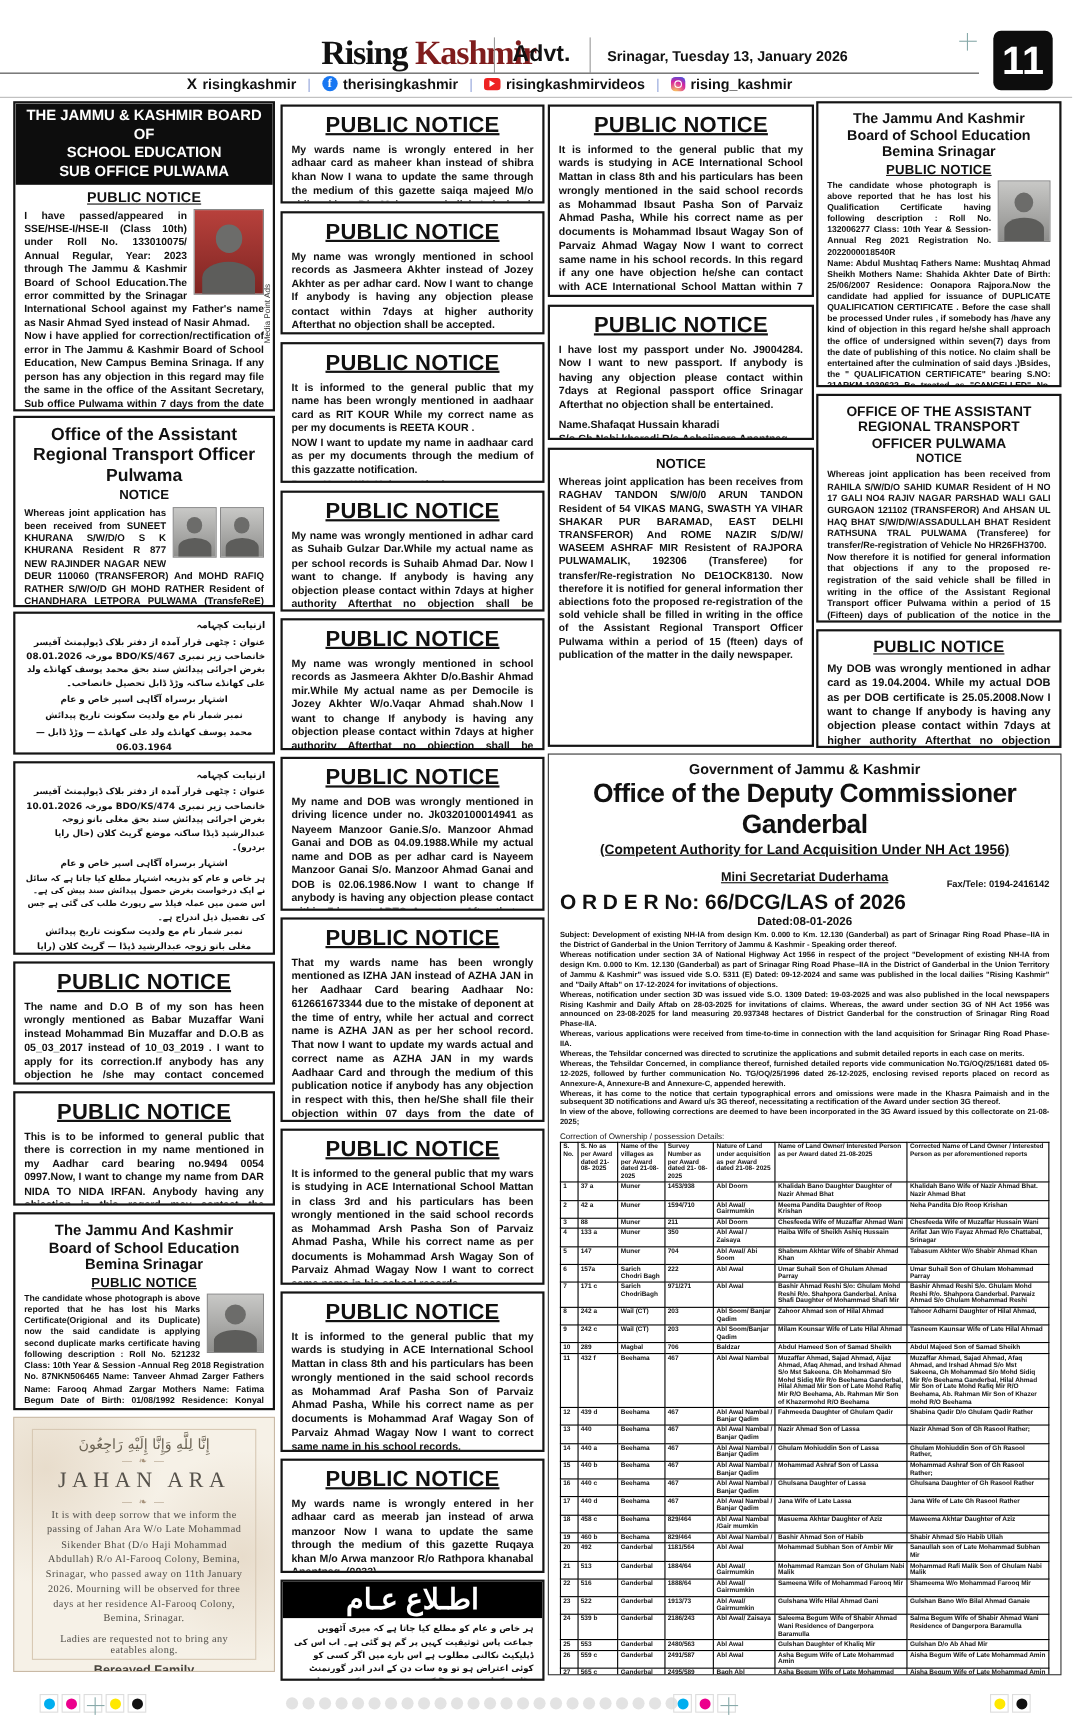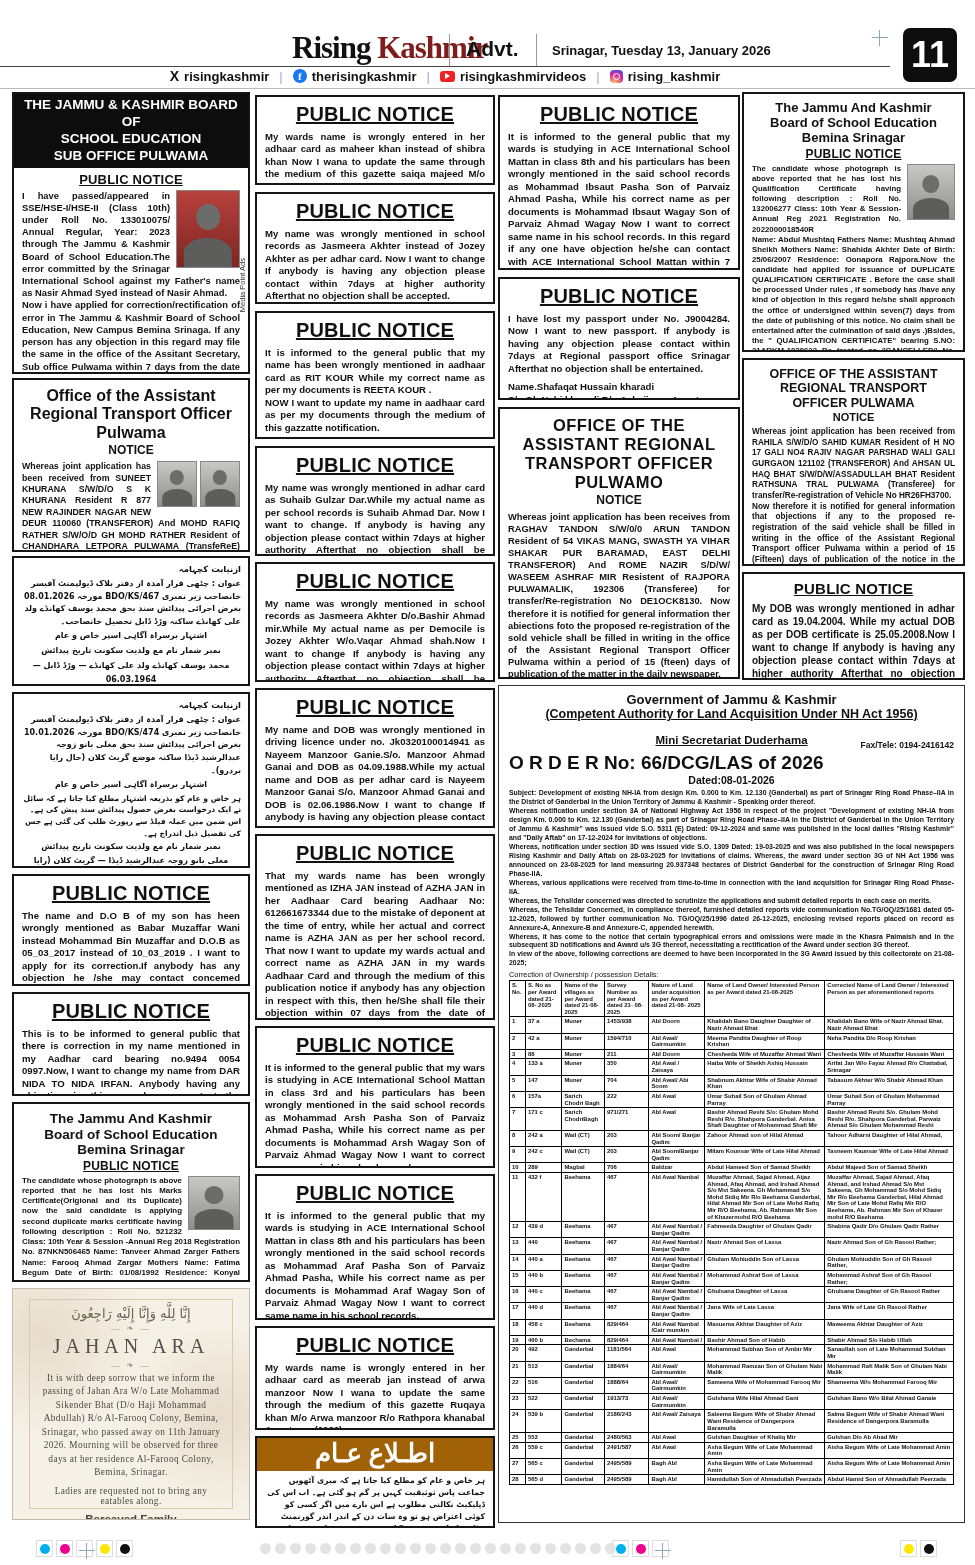--- a/index.html
+++ b/index.html
@@ -50,21 +50,21 @@
     radial-gradient(circle at 88% 55%,rgba(214,195,170,.45),transparent 40%),
     #f6f1e7;padding:10px 16px;box-sizing:border-box;text-align:center;font-family:"Liberation Serif",serif;color:#4c4a45;overflow:hidden;}
   .obit .inner{border:1px solid #d8c9b4;height:100%;box-sizing:border-box;padding:6px 8px;}
   .obit .arabic{font-family:"DejaVu Sans",sans-serif;font-size:13px;color:#6b6354;}
   .obit .orn{color:#a5917a;font-size:9px;letter-spacing:2px;margin:2px 0;}
   .obit .name{font-size:20px;letter-spacing:5px;color:#55514a;margin:2px 0;}
   .obit .body{font-size:9.3px;line-height:1.45;letter-spacing:.4px;}
   .obit .note{font-size:9.3px;letter-spacing:.4px;margin-top:6px;}
   .obit .family{font-family:"Liberation Sans",sans-serif;font-weight:700;font-size:11.5px;margin-top:7px;color:#47433c;}
   
-  .urdu-ad-title{background:#a16207;color:#fff;direction:rtl;text-align:center;font-family:Liberation Serif, serif;font-weight:900;font-size:26px;line-height:1.1;padding:2px 4px;margin:-5px -8px 4px;}
+  .urdu-ad-title{background:#000000;color:#fff;direction:rtl;text-align:center;font-family:Liberation Sans, sans-serif;font-weight:900;font-size:26px;line-height:1.1;padding:2px 4px;margin:-5px -8px 4px;}
   
   .gb{position:absolute;border:1.5px solid #333;padding:6px 10px;box-sizing:border-box;overflow:hidden;background:#fff;}
   .gb .gov{text-align:center;font-weight:700;font-size:13px;}
   .gb .dep{text-align:center;font-weight:700;font-size:24px;letter-spacing:-.5px;margin:1px 0;}
   .gb .auth{text-align:center;font-weight:700;font-size:12.5px;text-decoration:underline;}
   .gb .mini{text-align:center;font-weight:700;font-size:11.5px;text-decoration:underline;margin-top:13px;}
   .gb .fax{text-align:right;font-weight:700;font-size:8.5px;margin-top:-6px;}
   .gb .ord{text-align:left;font-weight:700;font-size:19px;margin:2px 0 0;}
   .gb .dated{text-align:center;font-weight:700;font-size:10.5px;margin-bottom:3px;}
   .gb .paras{font-weight:700;font-size:6.9px;line-height:1.3;text-align:justify;}
@@ -272,21 +272,20 @@
 
   <div class="box" style="left:498px;top:277px;width:242px;height:123px;">
     <div class="pn-title" data-bind="c3.heading">PUBLIC NOTICE</div>
     <div class="pn-body" data-bind="c3.n2.body">I have lost my passport under No. J9004284. Now I want to new passport. If anybody is having any objection please contact within 7days at Regional passport office Srinagar Afterthat no objection shall be entertained.</div>
     <div class="pn-sig" data-bind="c3.n2.sig">Name.Shafaqat Hussain kharadi
 S/o.Gh.Nabi kharadi R/o.Ashajipora Anantnag</div>
 
   </div>
 
   <div class="box" style="left:498px;top:407px;width:242px;height:272px;">
-    <div class="office-title" style="font-size:16.5px;letter-spacing:.5px;" data-bind="c3.arto.title">OFFICE OF THE ASSISTANT REGIONAL TRANSPORT OFFICER PULWAMO</div>
     <div class="office-sub" data-bind="c3.arto.subtitle">NOTICE</div>
     <div class="pn-body" style="font-size:9.3px;" data-bind="c3.arto.body">Whereas joint application has been receives from RAGHAV TANDON S/W/0/0 ARUN TANDON Resident of 54 VIKAS MANG, SWASTH YA VIHAR SHAKAR PUR BARAMAD, EAST DELHI TRANSFEROR)  And ROME NAZIR S/D/W/ WASEEM ASHRAF MIR Resistent of RAJPORA PULWAMALIK, 192306 (Transferee) for transfer/Re-registration No DE1OCK8130. Now therefore it is notified for general information ther abiections foto the proposed re-registration of the sold vehicle shall be filled in writing in the office of the Assistant Regional Transport Officer Pulwama within a period of 15 (fteen) days of publication of the matter in the daily newspaper.</div>
 
   </div>
 
   <div class="box" style="left:742px;top:92px;width:223px;height:260px;">
     <div class="office-title" style="font-size:13px;" data-bind="c4.bose.title">The Jammu And Kashmir
 Board of School Education Bemina Srinagar</div>
     <div class="pn-title sm" style="font-size:12px;margin:0 0 3px;" data-bind="c4.bose.heading">PUBLIC NOTICE</div>
     <div class="photo" style="width:46px;height:54px;"></div>
@@ -307,20 +306,21 @@
     <div class="pn-title sm" data-bind="c4.pn_dob.heading">PUBLIC NOTICE</div>
     <div class="pn-body" style="font-size:10px;" data-bind="c4.pn_dob.body">My DOB was wrongly mentioned in adhar card as 19.04.2004. While my actual DOB as per DOB certificate is 25.05.2008.Now I want to change If anybody is having any objection please contact within 7days at higher authority Afterthat no objection shall be accepted.</div>
     <div class="pn-sig" style="font-size:8.6px;margin-top:2px;" data-bind="c4.pn_dob.sig">Name: Mohammad  Salim Khanday
 S/o: Bashir Ahmad Khanday
 R/o: Khandaypora Hugam Distt Anantnag
 (0033)</div>
   </div>
 
   <div class="gb" style="left:498px;top:685px;width:467px;height:838px;">
     <div class="gov" data-bind="g.gov">Government of Jammu &amp; Kashmir</div>
+    <div class="dep" data-bind="g.dep">Office of the Deputy Commissioner Ganderbal</div>
     <div class="auth" data-bind="g.auth">(Competent Authority for Land Acquisition Under NH Act 1956)</div>
     <div class="mini" data-bind="g.mini">Mini Secretariat Duderhama</div>
     <div class="fax" data-bind="g.fax">Fax/Tele: 0194-2416142</div>
     <div class="ord" data-bind="g.order">O R D E R No: 66/DCG/LAS of 2026</div>
     <div class="dated" data-bind="g.dated">Dated:08-01-2026</div>
     <div class="paras" data-bind="g.paras">Subject: Development of existing NH-IA from design Km. 0.000 to Km. 12.130 (Ganderbal) as part of Srinagar Ring Road Phase–IIA in the District of Ganderbal in the Union Territory of Jammu &amp; Kashmir - Speaking order thereof.
 Whereas notification under section 3A of National Highway Act 1956 in respect of the project "Development of existing NH-IA from design Km. 0.000 to Km. 12.130 (Ganderbal) as part of Srinagar Ring Road Phase–IIA in the District of Ganderbal in the Union Territory of Jammu &amp; Kashmir" was issued vide S.O. 5311 (E) Dated: 09-12-2024 and same was published in the local dailies "Rising Kashmir" and "Daily Aftab" on 17-12-2024 for invitations of objections.
 Whereas, notification under section 3D was issued vide S.O. 1309 Dated: 19-03-2025 and was also published in the local newspapers Rising Kashmir and Daily Aftab on 28-03-2025 for invitations of claims. Whereas, the award under section 3G of NH Act 1956 was announced on 23-08-2025 for land measuring 20.937348 hectares of District Ganderbal for the construction of Srinagar Ring Road Phase-IIA.
 Whereas, various applications were received from time-to-time in connection with the land acquisition for Srinagar Ring Road Phase-IIA.
 Whereas, the Tehsildar concerned was directed to scrutinize the applications and submit detailed reports in each case on merits.

